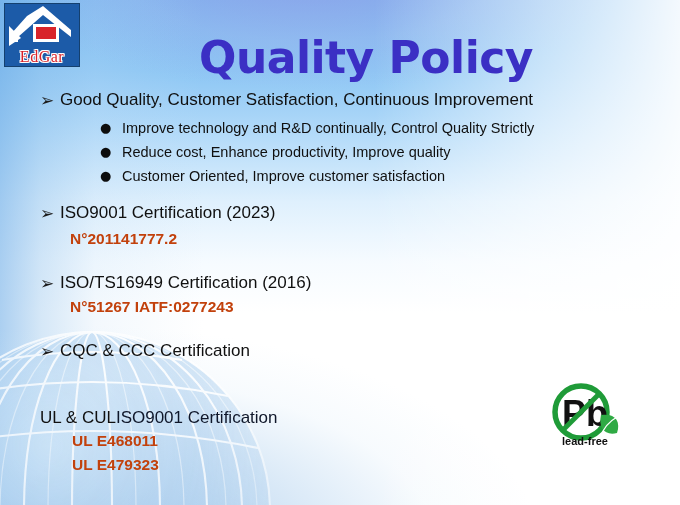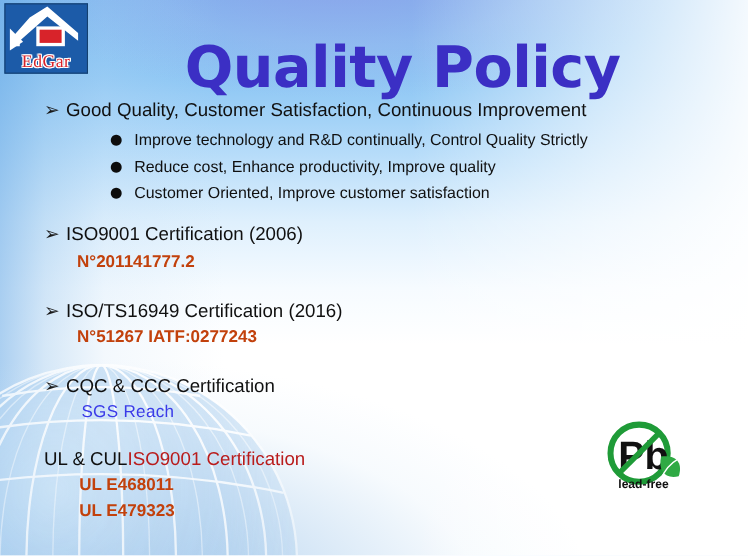--- a/index.html
+++ b/index.html
@@ -58,21 +58,21 @@
     font-family:"Liberation Serif","DejaVu Serif",serif;
     font-weight:normal;font-size:16px;letter-spacing:.5px;line-height:16px;
     color:#d8232a;
     text-shadow:-1px 0 #fff,1px 0 #fff,0 -1px #fff,0 1px #fff,
                 -1px -1px #fff,1px -1px #fff,-1px 1px #fff,1px 1px #fff;
   }
 
   
   #title{
     position:absolute;left:0;top:32px;width:680px;text-align:center;
-    font-size:52px;font-weight:bold;letter-spacing:-.5px;
+    font-size:44px;font-weight:bold;letter-spacing:-.5px;
     color:#3b2fc4;
     font-family:"DejaVu Sans","Liberation Sans",sans-serif;
   }
   #title .pad{padding-left:52px;}
 
   
   #content{position:absolute;left:0;top:0;width:680px;height:505px;}
 
   .row{position:absolute;display:flex;align-items:flex-start;}
 
@@ -92,21 +92,21 @@
 
   .cert{
     font-size:15.5px;line-height:19px;font-weight:bold;color:#c2410c;
     white-space:nowrap;
   }
   .cert-plain{
     font-size:15.5px;line-height:19px;font-weight:normal;color:#3a3ae8;
     white-space:nowrap;letter-spacing:.3px;
   }
   .ul-head{font-size:17px;line-height:20px;color:#101010;white-space:nowrap;}
-  .ul-ghost{color:#b91c1c;}
+  .ul-ghost{color:#0f172a;}
 
   
   #rohs{
     position:absolute;left:437px;top:387px;width:88px;height:56px;
     background:rgba(255,255,255,.82);
   }
   #rohs .cap{
     position:absolute;left:0;bottom:1px;width:88px;text-align:center;
     font-size:8px;color:#333;letter-spacing:.1px;
   }
@@ -200,40 +200,37 @@
       <span class="lvl2-text">Reduce cost, Enhance productivity, Improve quality</span>
     </div>
 
     <div class="row" style="left:100px;top:166px;">
       <span class="dot">●</span>
       <span class="lvl2-text">Customer Oriented, Improve customer satisfaction</span>
     </div>
 
     <div class="row" style="left:40px;top:203px;">
       <span class="arrow">➢</span>
-      <span class="lvl1-text">ISO9001 Certification (2006)</span>
+      <span class="lvl1-text">ISO9001 Certification (2023)</span>
     </div>
     <div class="row" style="left:70px;top:229px;">
       <span class="cert">N°201141777.2</span>
     </div>
 
     <div class="row" style="left:40px;top:273px;">
       <span class="arrow">➢</span>
       <span class="lvl1-text">ISO/TS16949 Certification (2016)</span>
     </div>
     <div class="row" style="left:70px;top:297px;">
       <span class="cert">N°51267 IATF:0277243</span>
     </div>
 
     <div class="row" style="left:40px;top:341px;">
       <span class="arrow">➢</span>
       <span class="lvl1-text">CQC &amp; CCC Certification</span>
-    </div>
-    <div class="row" style="left:74px;top:365px;">
-      <span class="cert-plain">SGS    Reach</span>
     </div>
 
     <div class="row" style="left:40px;top:408px;">
       <span class="ul-head">UL &amp; CUL </span>
       <span class="ul-head ul-ghost">ISO9001 Certification</span>
     </div>
     <div class="row" style="left:72px;top:431px;">
       <span class="cert">UL E468011</span>
     </div>
     <div class="row" style="left:72px;top:455px;">

